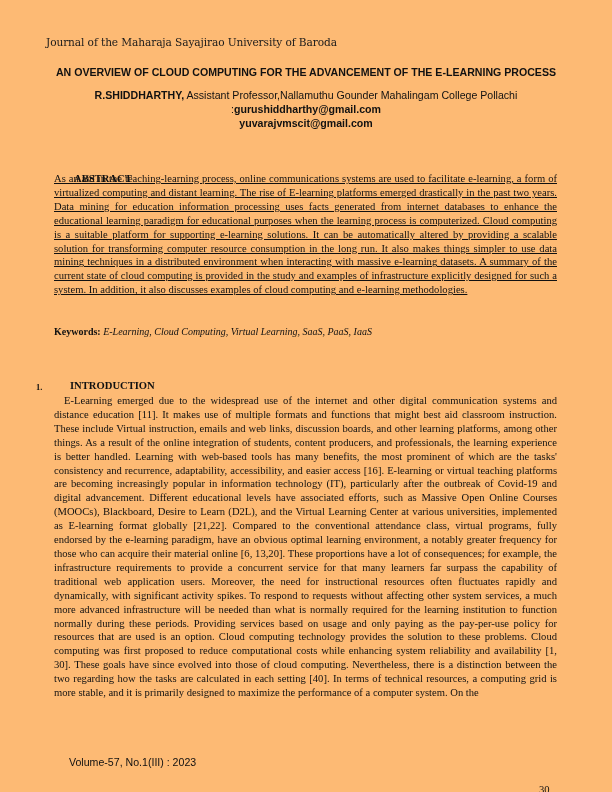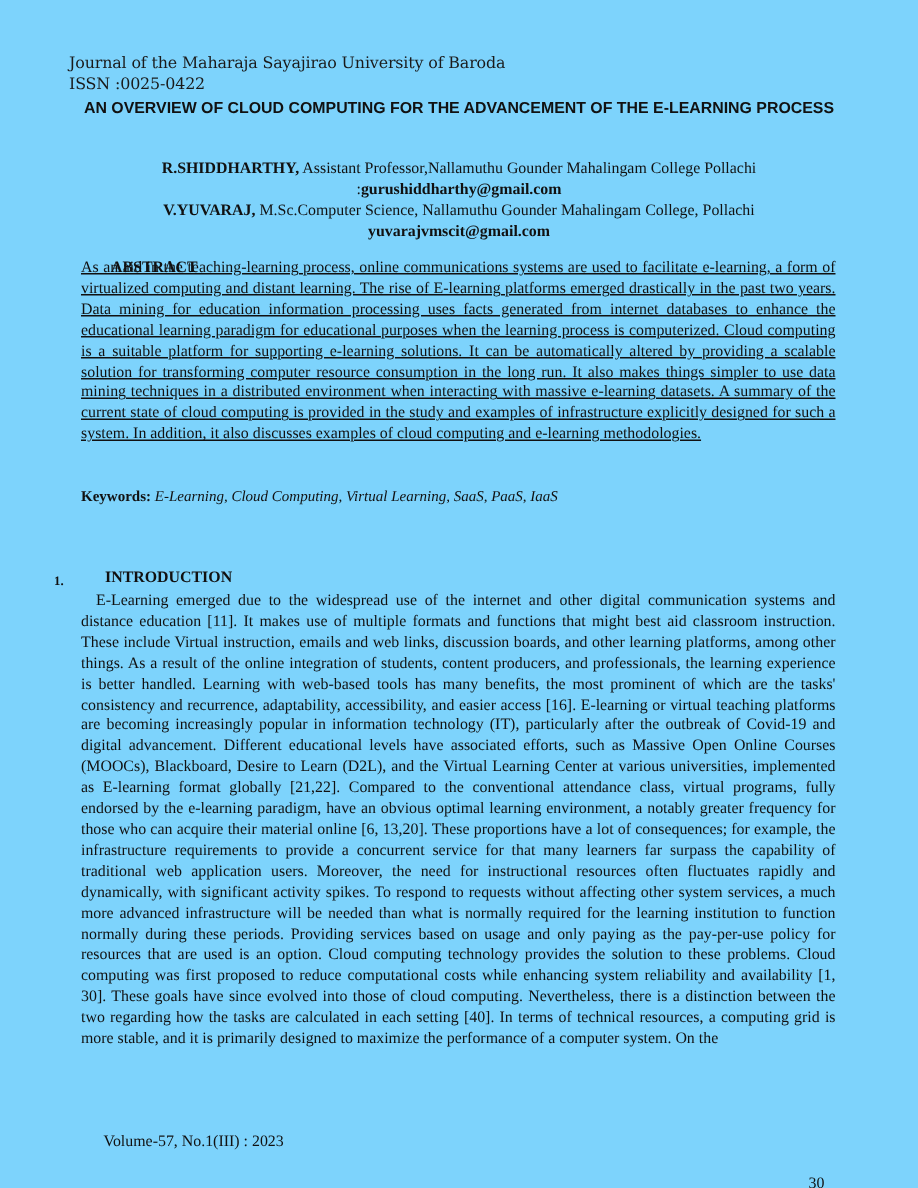--- a/index.html
+++ b/index.html
@@ -1,55 +1,51 @@
 <!DOCTYPE html>
 <html><head>
 <meta charset="utf-8">
 <style>
   html, body { margin: 0; padding: 0; background: #ffffff; }
   body { width: 612px; height: 792px; position: relative; overflow: hidden; color: #111; }
-  .page { position: absolute; left: 0; top: 0; width: 612px; height: 792px; background: #7dd3fc; }
+  .page { position: absolute; left: 0; top: 0; width: 612px; height: 792px; background: #fdba74; }
   .journal { position: absolute; left: 46px; top: 36px; font-family: "DejaVu Serif", serif; font-size: 10.6px; line-height: 13.5px; color: #1a1a1a; letter-spacing: -0.1px; }
   .journal div { white-space: nowrap; }
   .title { position: absolute; left: 40px; width: 532px; top: 65px; text-align: center; font-family: Liberation Sans, sans-serif; font-weight: bold; font-size: 10.6px; line-height: 14px; }
-  .authors { position: absolute; left: 40px; width: 532px; top: 106px; text-align: center; font-family: Liberation Serif, serif; font-size: 10.6px; line-height: 14px; }
+  .authors { position: absolute; left: 40px; width: 532px; top: 88px; text-align: center; font-family: Liberation Sans, sans-serif; font-size: 10.6px; line-height: 14px; }
   .authors b { font-weight: bold; }
   .section { position: absolute; left: 54px; width: 503px; font-family: "Liberation Serif", serif; font-size: 10.6px; line-height: 13.9px; }
   .abs-head { position: absolute; left: 54px; top: 173px; font-family: "Liberation Serif", serif; font-weight: bold; font-size: 10.6px; margin-left: 20px; }
   .abs-body { top: 172px; text-align: justify; text-decoration: underline; }
   .kw { position: absolute; left: 54px; top: 326px; font-family: "Liberation Serif", serif; font-size: 10px; }
   .kw b { font-weight: bold; }
   .kw i { font-style: italic; }
   .intro-num { position: absolute; left: 36px; top: 382px; font-family: "Liberation Serif", serif; font-weight: bold; font-size: 8.5px; }
   .intro-head { position: absolute; left: 54px; top: 380px; font-family: "Liberation Serif", serif; font-weight: bold; font-size: 10.6px; margin-left: 16px; }
   .intro-body { top: 394px; text-align: justify; text-indent: 10px; }
-  .footer-left { position: absolute; left: 69px; top: 756px; font-family: Liberation Serif, serif; font-size: 10.6px; }
+  .footer-left { position: absolute; left: 69px; top: 756px; font-family: Liberation Sans, sans-serif; font-size: 10.6px; }
   .footer-right { position: absolute; left: 539px; top: 784px; font-family: Liberation Serif, serif; font-size: 10.6px; }
 </style>
 </head>
 <body>
 
 <div class="page">
 
   <div class="journal">
     <div>Journal of the Maharaja Sayajirao University of Baroda</div>
-    <div>ISSN :0025-0422</div>
   </div>
 
   <div class="title">AN OVERVIEW OF CLOUD COMPUTING FOR THE ADVANCEMENT OF THE E-LEARNING PROCESS</div>
 
   <div class="authors">
     <div>
       <b>R.SHIDDHARTHY,</b><span> Assistant Professor,Nallamuthu Gounder Mahalingam College Pollachi</span>
     </div>
     <div>
       <span>:</span><b>gurushiddharthy@gmail.com</b>
-    </div>
-    <div>
-      <b>V.YUVARAJ,</b><span> M.Sc.Computer Science, Nallamuthu Gounder Mahalingam College, Pollachi</span>
     </div>
     <div>
       <b>yuvarajvmscit@gmail.com</b>
     </div>
   </div>
 
   <div class="abs-head">ABSTRACT</div>
   <div class="section abs-body">As an aid in the teaching-learning process, online communications systems are used to facilitate e-learning, a form of virtualized computing and distant learning. The rise of E-learning platforms emerged drastically in the past two years. Data mining for education information processing uses facts generated from internet databases to enhance the educational learning paradigm for educational purposes when the learning process is computerized. Cloud computing is a suitable platform for supporting e-learning solutions. It can be automatically altered by providing a scalable solution for transforming computer resource consumption in the long run. It also makes things simpler to use data mining techniques in a distributed environment when interacting with massive e-learning datasets. A summary of the current state of cloud computing is provided in the study and examples of infrastructure explicitly designed for such a system. In addition, it also discusses examples of cloud computing and e-learning methodologies.</div>
 
   <div class="kw">

